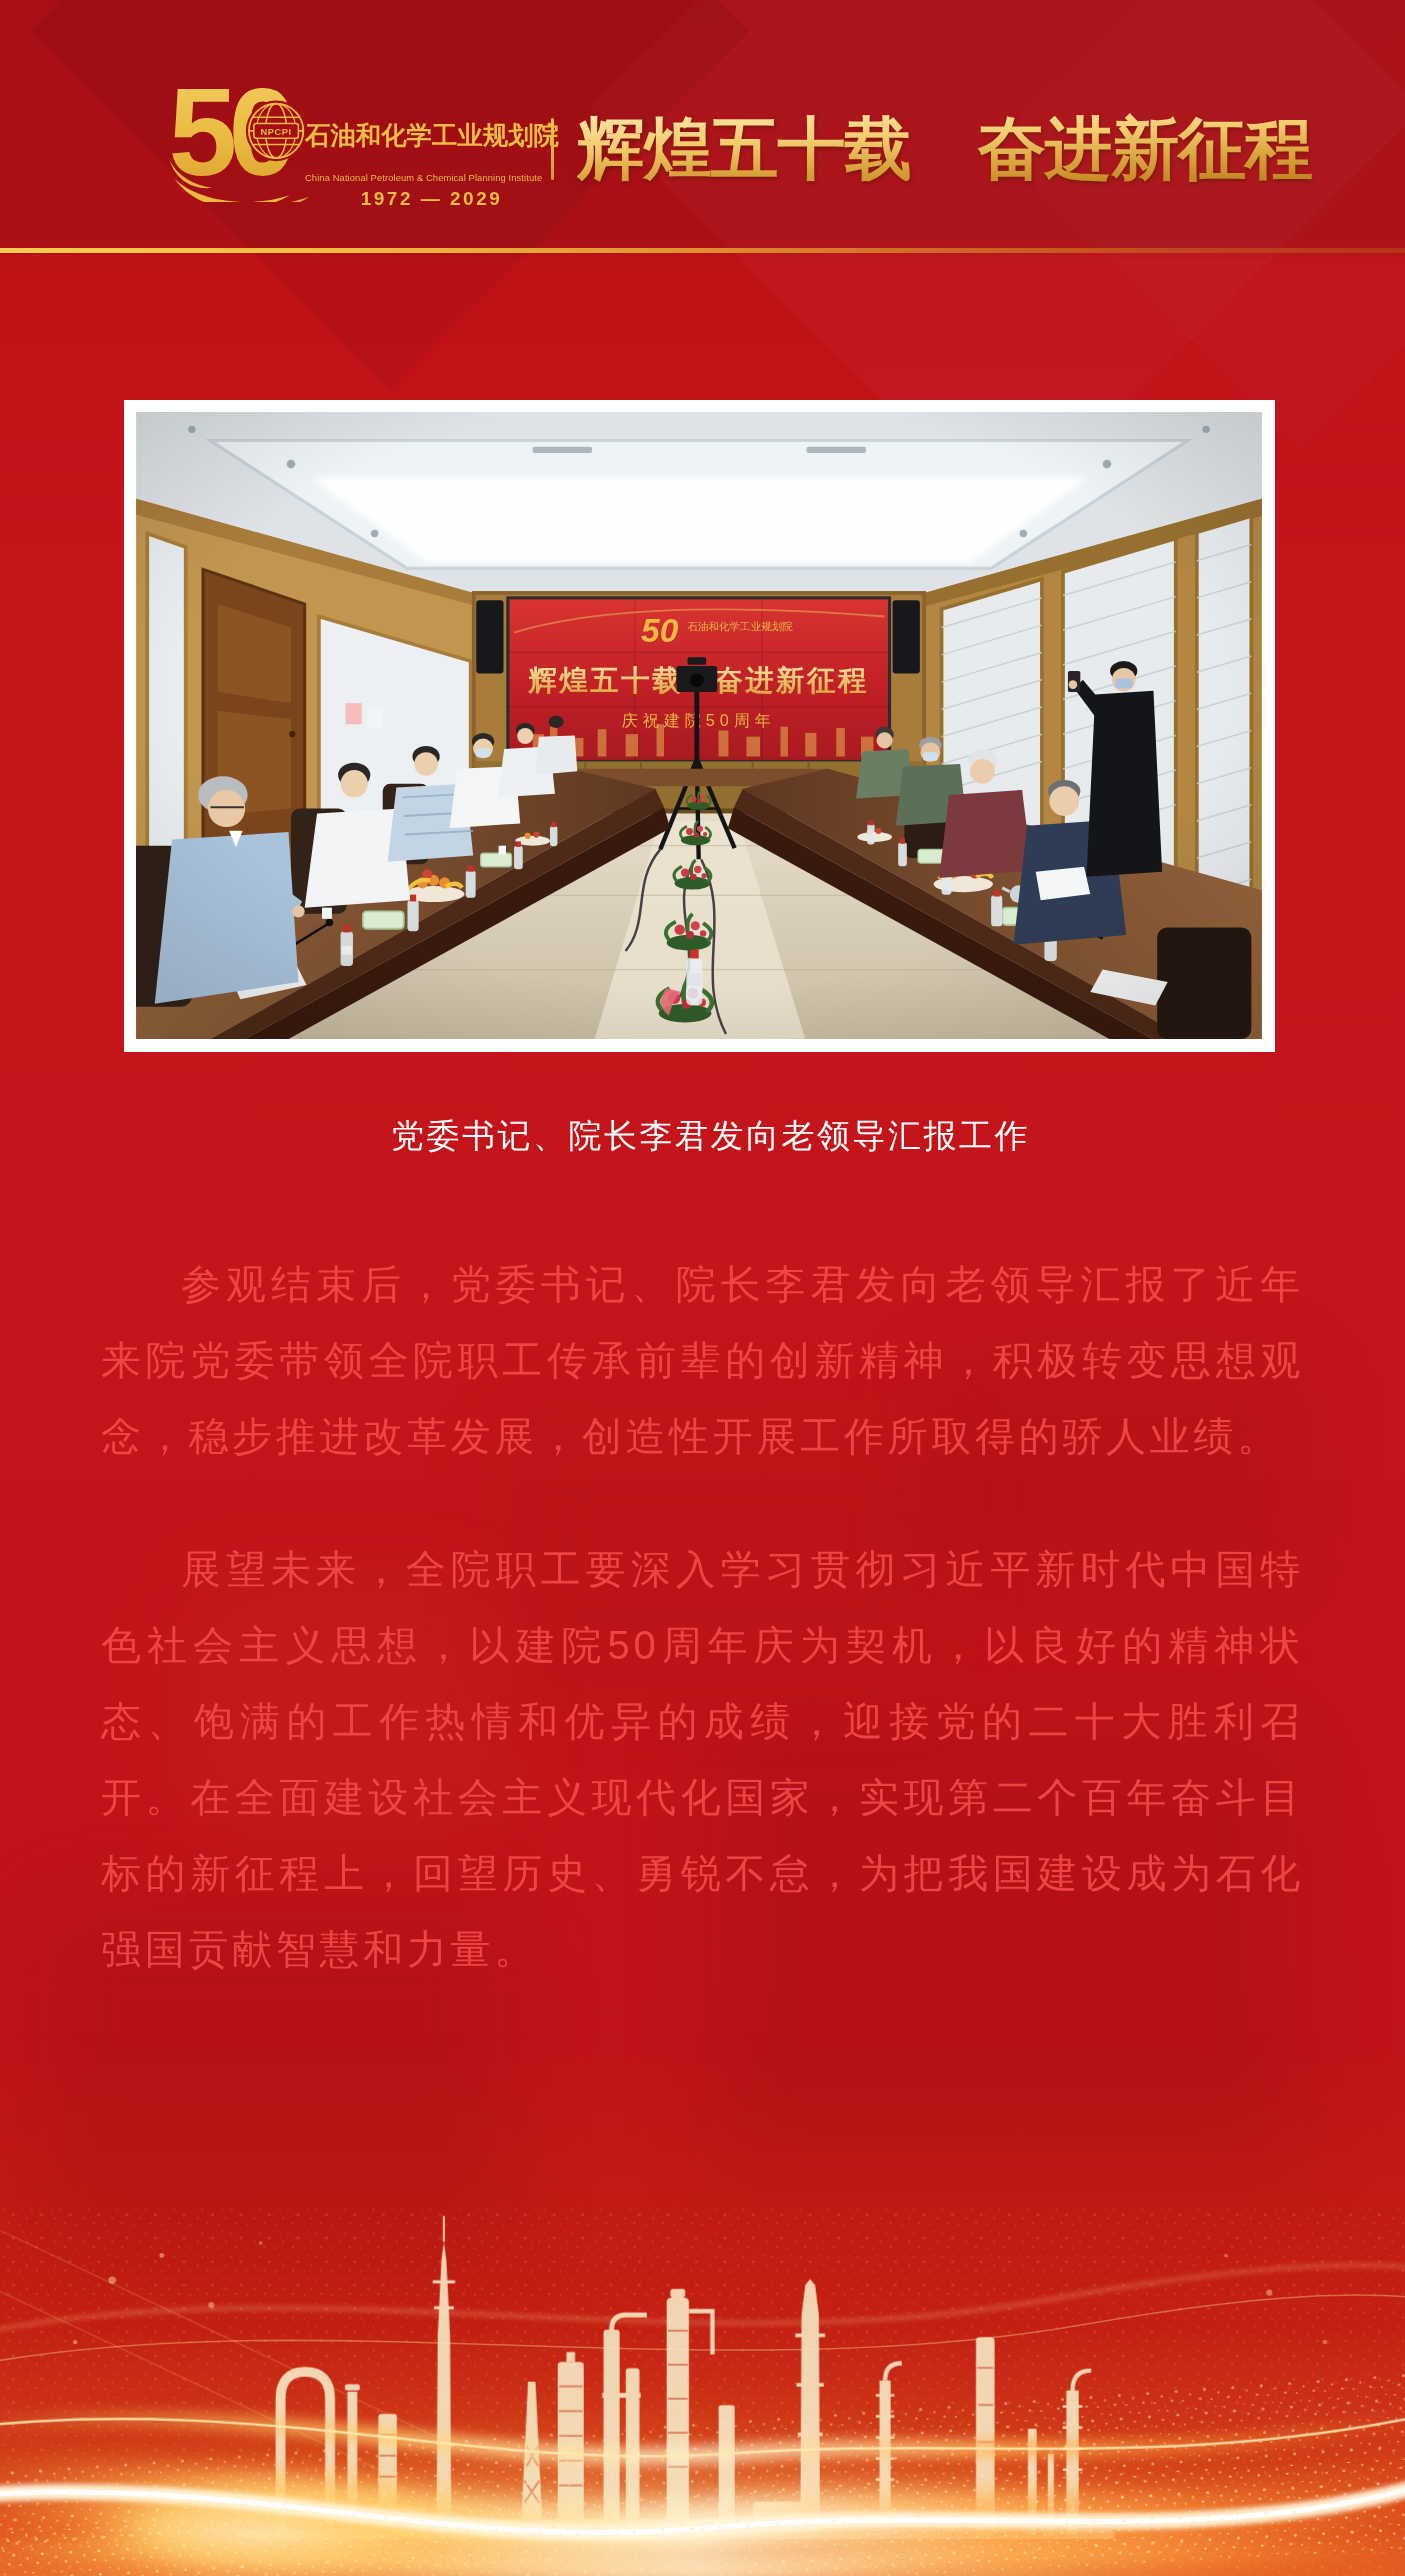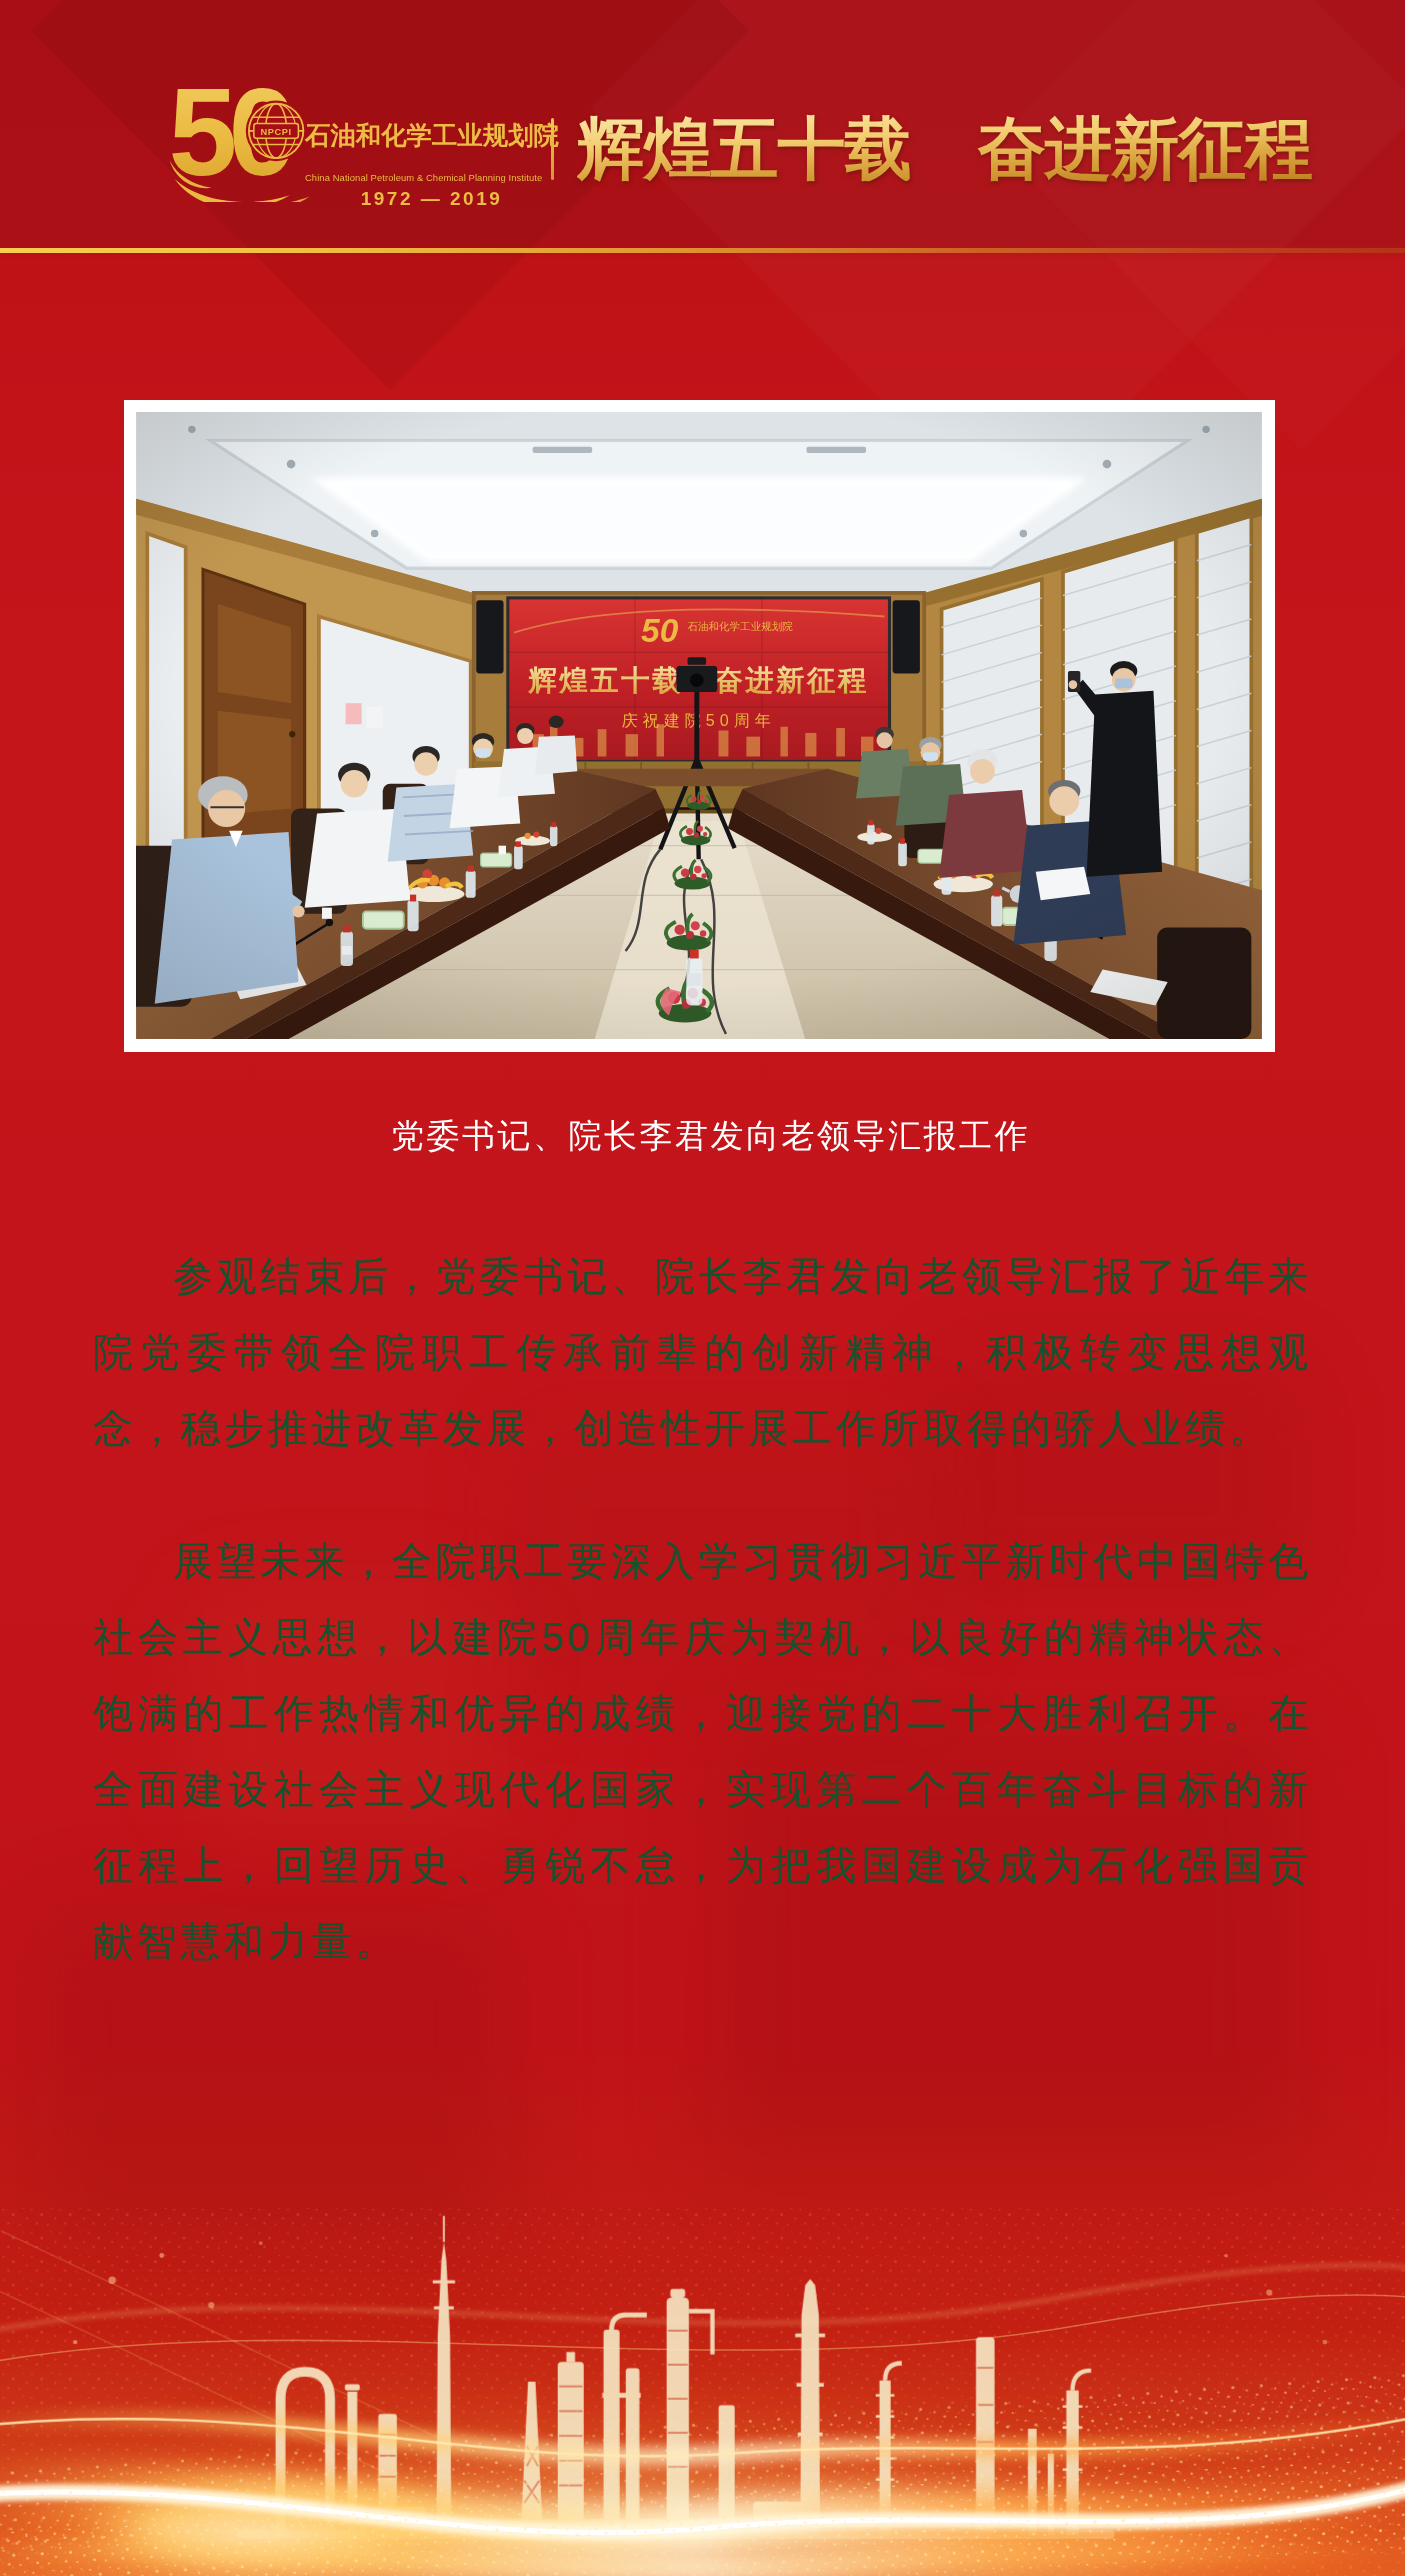--- a/index.html
+++ b/index.html
@@ -36,21 +36,21 @@
   .gold-line{left:0;top:248px;width:1405px;height:5px;
     background:linear-gradient(90deg,#f7cd52 0%,#f3bd45 22%,#e49a33 45%,#cf6526 68%,#bf3f1d 88%,#b53318 100%);}
   
   .photo-frame{left:124px;top:400px;width:1126px;height:627px;background:#ffffff;
     padding:12.4px;z-index:3;}
   .photo-frame svg{display:block;}
   .photo-caption{left:8px;top:1114px;width:1405px;text-align:center;color:#ffffff;
     font-size:33px;letter-spacing:2.5px;z-index:3;}
   
   .article{left:93px;top:1238px;width:1219px;z-index:3;}
-  .article p{margin:0;color:#14532d;font-size:40px;line-height:76px;letter-spacing:3.7px;
+  .article p{margin:8px;color:#ef4444;font-size:40px;line-height:76px;letter-spacing:3.7px;
     text-align:justify;text-indent:2em;}
   .article p.gap{margin-bottom:57px;}
   
   .ghost{position:absolute;border-radius:37px;filter:blur(43px);z-index:1;pointer-events:none;}
   .g1{left:712px;top:1722px;width:589px;height:446px;background:rgba(120,8,8,.16);}
   .g2{left:37px;top:1908px;width:471px;height:347px;background:rgba(110,6,6,.14);}
   .g3{left:508px;top:1425px;width:434px;height:260px;background:rgba(140,20,10,.10);}
   .g4{left:929px;top:1363px;width:372px;height:235px;background:rgba(100,4,4,.10);}
   .g5{left:186px;top:1580px;width:322px;height:260px;background:rgba(255,130,60,.05);}
   
@@ -84,21 +84,21 @@
     <ellipse cx="178" cy="100" rx="32" ry="44" fill="none" stroke="#ecba42" stroke-width="2"></ellipse>
     <path d="M140,78 H216 M134,100 H222 M140,122 H216" stroke="#ecba42" stroke-width="2.5" fill="none"></path>
     <rect x="142" y="88" width="72" height="24" rx="4" fill="#a50e14" stroke="#ecba42" stroke-width="2.5"></rect>
     <text x="178" y="106" font-size="15" font-weight="bold" text-anchor="middle" letter-spacing="1" font-family="'Liberation Sans',sans-serif" fill="#ecba42">NPCPI</text>
   </g>
 </svg>
 
 <div class="abs inst-block">
   <div class="inst-cn">石油和化学工业规划院</div>
   <div class="inst-en">China National Petroleum &amp; Chemical Planning Institute</div>
-  <div class="inst-years">1972 — 2019</div>
+  <div class="inst-years">1972 — 2029</div>
 </div>
 
 <div class="abs hdr-divider"></div>
 
 <div class="abs hdr-slogan">辉煌五十载　奋进新征程</div>
 
 <div class="abs gold-line"></div>
 
 <figure class="abs photo-frame" style="margin:0">
 <svg width="1126" height="627" viewBox="0 0 1817 1012">

